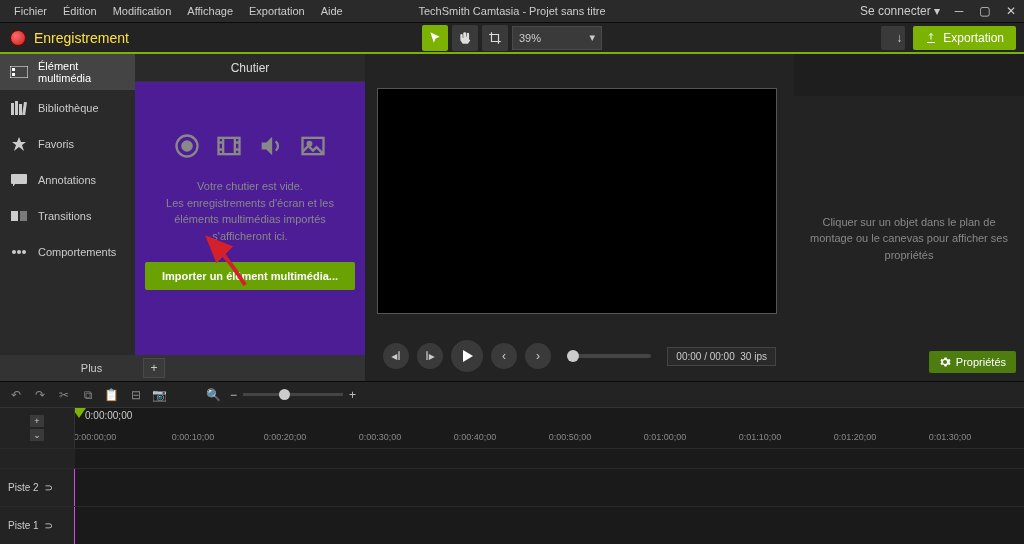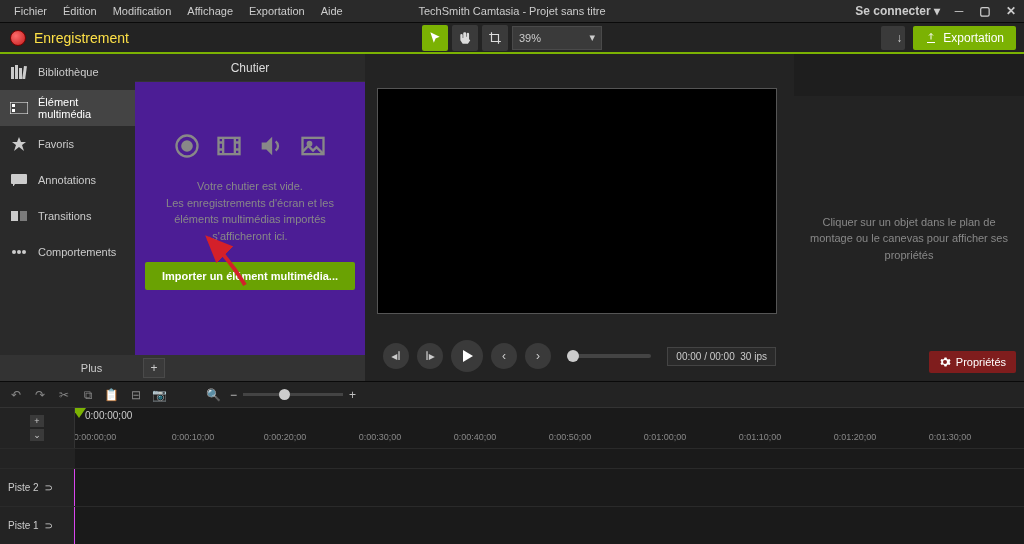--- a/index.html
+++ b/index.html
@@ -1,21 +1,21 @@
 <!DOCTYPE html>
 <html><head>
 <meta charset="utf-8">
 <style>
 * { margin:0; padding:0; box-sizing:border-box; font-family:"Segoe UI",Arial,sans-serif; }
 body { background:#1e1e1e; color:#c0c0c0; width:1024px; height:544px; overflow:hidden; font-size:12px; }
 .app { display:flex; flex-direction:column; height:100%; }
 .menubar { height:22px; background:#2a2a2a; display:flex; align-items:center; padding:0 6px; position:relative; }
 .menubar .menu-item { padding:0 8px; color:#ccc; cursor:pointer; font-size:11px; }
 .menubar .title { position:absolute; left:50%; transform:translateX(-50%); color:#ccc; font-size:11px; }
-.menubar .right { position:absolute; right:6px; display:flex; align-items:center; gap:12px; color:#ccc;font-weight:bold; }
+.menubar .right { position:absolute; right:6px; display:flex; align-items:center; gap:12px; color:#ccc; }
 .win-btn { width:14px; height:14px; display:inline-flex; align-items:center; justify-content:center; color:#ccc; }
 .toolbar { height:32px; background:#232323; border-top:1px solid #0a0a0a; border-bottom:2px solid #7bb203; display:flex; align-items:center; position:relative; }
 .record { display:flex; align-items:center; gap:8px; padding:0 10px; }
 .rec-dot { width:16px; height:16px; border-radius:50%; background:radial-gradient(circle at 35% 35%,#ff6b6b,#c41e1e); border:1px solid #7a0000; }
 .rec-label { color:#fde047; font-size:14px; }
 .tool-center { position:absolute; left:50%; transform:translateX(-50%); display:flex; align-items:center; gap:4px; }
 .tool-btn { width:26px; height:26px; background:#3a3a3a; display:flex; align-items:center; justify-content:center; border-radius:2px; color:#ddd; }
 .tool-btn.active { background:#7bb203; color:#fff; }
 .zoom-select { width:90px; height:24px; background:#3a3a3a; border:1px solid #4a4a4a; color:#ccc; padding:0 6px; display:flex; align-items:center; justify-content:space-between; font-size:11px; }
 .tool-right { position:absolute; right:8px; display:flex; align-items:center; gap:8px; }
@@ -39,21 +39,21 @@
 .canvas-wrap { flex:1; display:flex; align-items:center; justify-content:flex-start; }
 .canvas { width:400px; height:226px; background:#000; border:1px solid #555; }
 .playback { height:34px; display:flex; align-items:center; gap:8px; padding:0 6px; }
 .pb-btn { width:26px; height:26px; border-radius:50%; background:#3a3a3a; display:flex; align-items:center; justify-content:center; color:#ccc; }
 .pb-btn.big { width:32px; height:32px; }
 .scrubber { flex:1; height:4px; background:#444; border-radius:2px; position:relative; margin:0 8px; }
 .scrub-head { position:absolute; left:0; top:-4px; width:12px; height:12px; border-radius:50%; background:#ccc; }
 .time-box { background:#2a2a2a; border:1px solid #444; padding:3px 8px; font-size:10px; color:#ccc; }
 .props { width:230px; background:#232323; display:flex; flex-direction:column; align-items:flex-start; justify-content:center; position:relative; padding:0 16px;margin-top:42px; }
 .props-text { color:#888; text-align:center; font-size:11px; line-height:1.5; }
-.props-btn { position:absolute; bottom:8px; right:8px; background:#7f1d1d; color:#fff; padding:5px 10px; font-size:11px; display:flex; align-items:center; gap:5px; border-radius:2px; }
+.props-btn { position:absolute; bottom:8px; right:8px; background:#4d7c0f; color:#fff; padding:5px 10px; font-size:11px; display:flex; align-items:center; gap:5px; border-radius:2px; }
 .timeline { background:#1e1e1e; border-top:1px solid #0a0a0a; display:flex; flex-direction:column; }
 .tl-tools { height:26px; background:#232323; display:flex; align-items:center; gap:4px; padding:0 6px; border-bottom:1px solid #333; }
 .tl-tool { width:20px; height:20px; display:flex; align-items:center; justify-content:center; color:#888; }
 .tl-zoom { display:flex; align-items:center; gap:6px; margin-left:30px; }
 .tl-zoom-track { width:100px; height:3px; background:#444; position:relative; }
 .tl-zoom-thumb { position:absolute; left:36px; top:-4px; width:11px; height:11px; border-radius:50%; background:#ccc; }
 .tl-ruler-row { display:flex; height:40px; }
 .tl-left { width:75px; background:#232323; border-right:1px solid #333; display:flex; flex-direction:column; align-items:center; justify-content:center; gap:2px; }
 .tl-left .sm { width:14px; height:12px; background:#3a3a3a; display:flex; align-items:center; justify-content:center; color:#ccc; font-size:9px; }
 .tl-ruler { flex:1; background:#1a1a1a; position:relative; overflow:hidden; }
@@ -122,40 +122,40 @@
       <svg width="12" height="12" viewBox="0 0 24 24" fill="none" stroke="#fff" stroke-width="2">
             <path d="M12 3v12M8 7l4-4 4 4M4 21h16"></path>
           </svg>
       <span>Exportation</span>
     </div>
   </div>
  </div>
 
  <div class="main">
   <div class="sidebar">
+    <div class="side-item active">
+          <span class="ico">
+            <svg width="18" height="12" fill="#fff">
+              <rect width="18" height="12" fill="none" stroke="#fff"></rect>
+              <rect x="2" y="2" width="3" height="3" fill="#fff"></rect>
+              <rect x="2" y="7" width="3" height="3" fill="#fff"></rect>
+            </svg>
+          </span>
+          <span>Élément multimédia</span>
+        </div>
     <div class="side-item">
           <span class="ico">
             <svg width="16" height="14" fill="#ccc">
               <rect x="0" y="2" width="3" height="12"></rect>
               <rect x="4" y="0" width="3" height="14"></rect>
               <rect x="8" y="3" width="3" height="11"></rect>
               <rect x="12" y="1" width="3" height="13" transform="rotate(8 13 8)"></rect>
             </svg>
           </span>
           <span>Bibliothèque</span>
-        </div>
-    <div class="side-item active">
-          <span class="ico">
-            <svg width="18" height="12" fill="#fff">
-              <rect width="18" height="12" fill="none" stroke="#fff"></rect>
-              <rect x="2" y="2" width="3" height="3" fill="#fff"></rect>
-              <rect x="2" y="7" width="3" height="3" fill="#fff"></rect>
-            </svg>
-          </span>
-          <span>Élément multimédia</span>
         </div>
     <div class="side-item">
           <span class="ico">
             <svg width="14" height="14" fill="#ccc">
               <path d="M7 0l2 5h5l-4 3 2 6-5-4-5 4 2-6-4-3h5z"></path>
             </svg>
           </span>
           <span>Favoris</span>
         </div>
     <div class="side-item">

